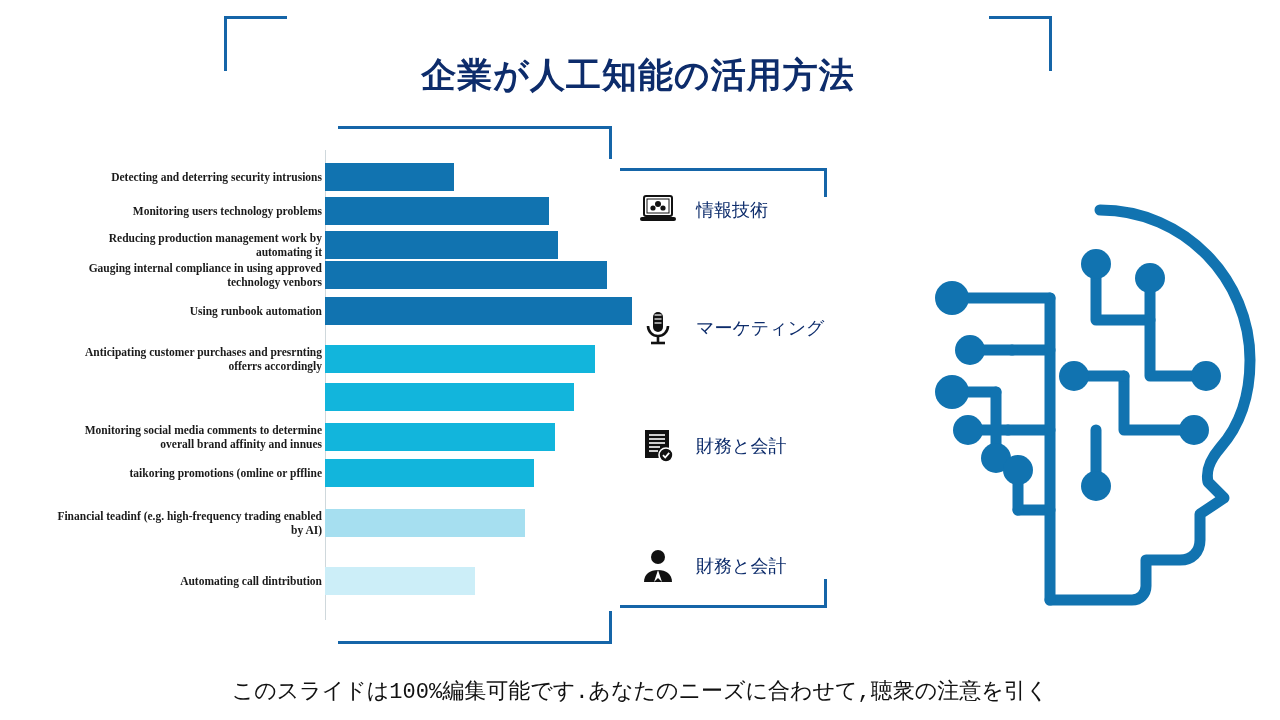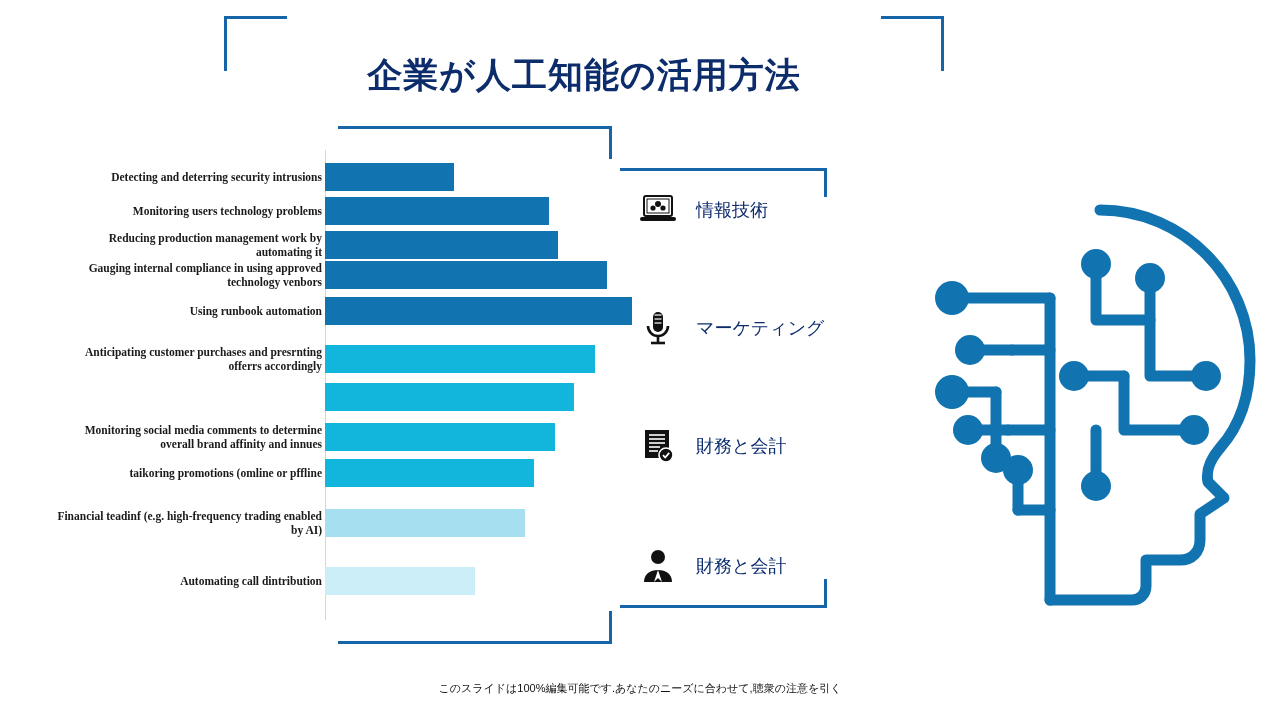--- a/index.html
+++ b/index.html
@@ -12,21 +12,21 @@
     height: 720px;
     position: relative;
     overflow: hidden;
     font-family: "Liberation Serif", serif;
   }
   
   #title-frame {
     position: absolute;
     left: 224px;
     top: 16px;
-    width: 720px;
+    width: 828px;
     height: 80px;
   }
   .corner {
     position: absolute;
     border-color: #1565a8;
     border-style: solid;
     width: 60px;
     height: 52px;
   }
   .corner.tl { left: 0; top: 0; border-width: 3px 0 0 3px; }
@@ -144,24 +144,24 @@
     font-weight: normal;
     font-size: 18px;
     color: #0d2c6b;
     white-space: nowrap;
   }
   
   #footer {
     position: absolute;
     left: 0;
     right: 0;
-    bottom: 24px;
+    bottom: 14px;
     text-align: center;
-    font-family: Liberation Sans, sans-serif;
-    font-size: 11px;
+    font-family: Liberation Mono, monospace;
+    font-size: 22px;
     color: #111111;
   }
   
   #head-graphic {
     position: absolute;
     left: 900px;
     top: 180px;
     width: 380px;
     height: 440px;
   }

